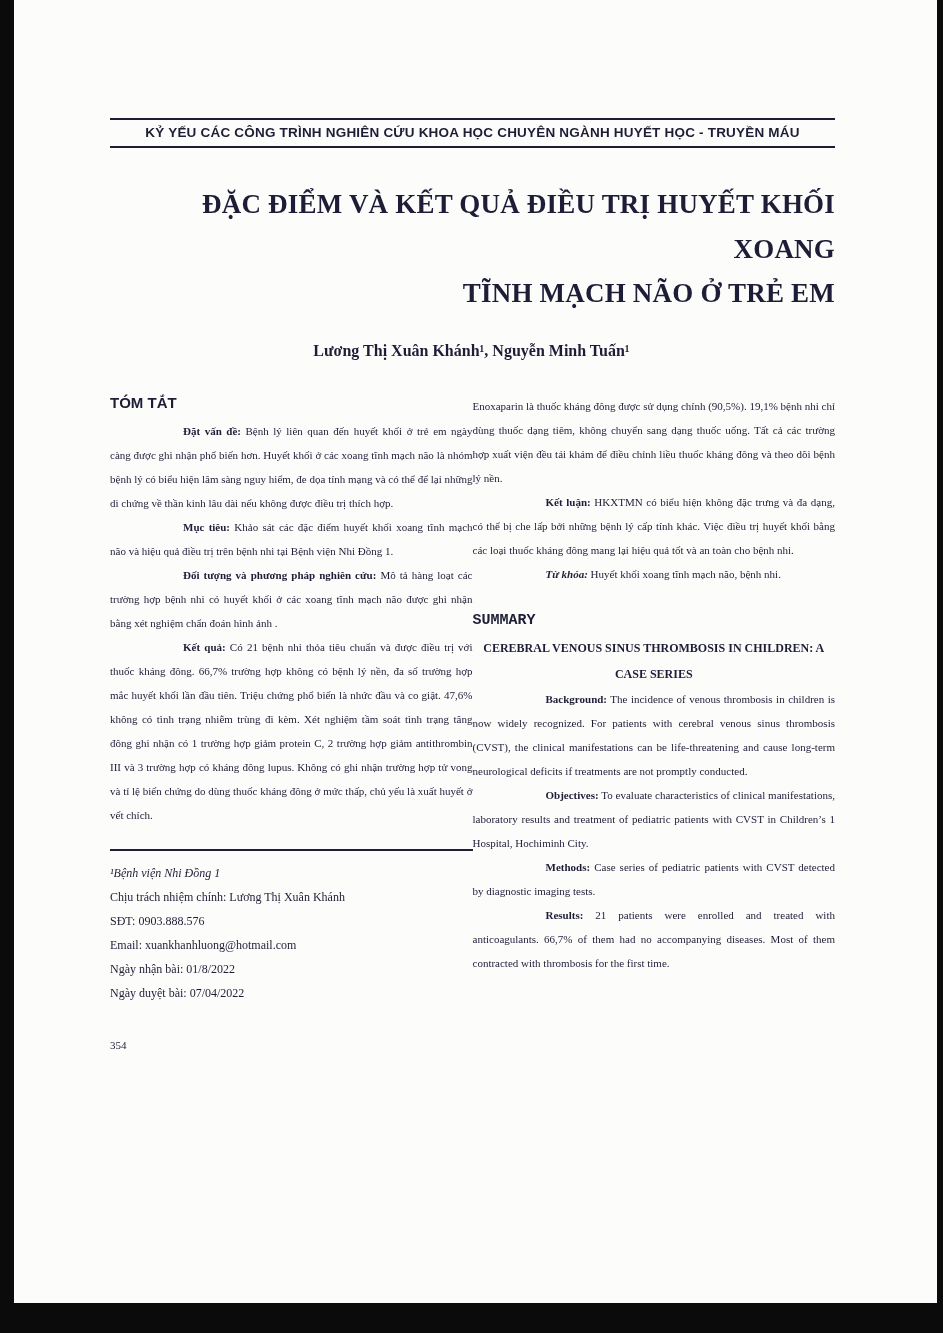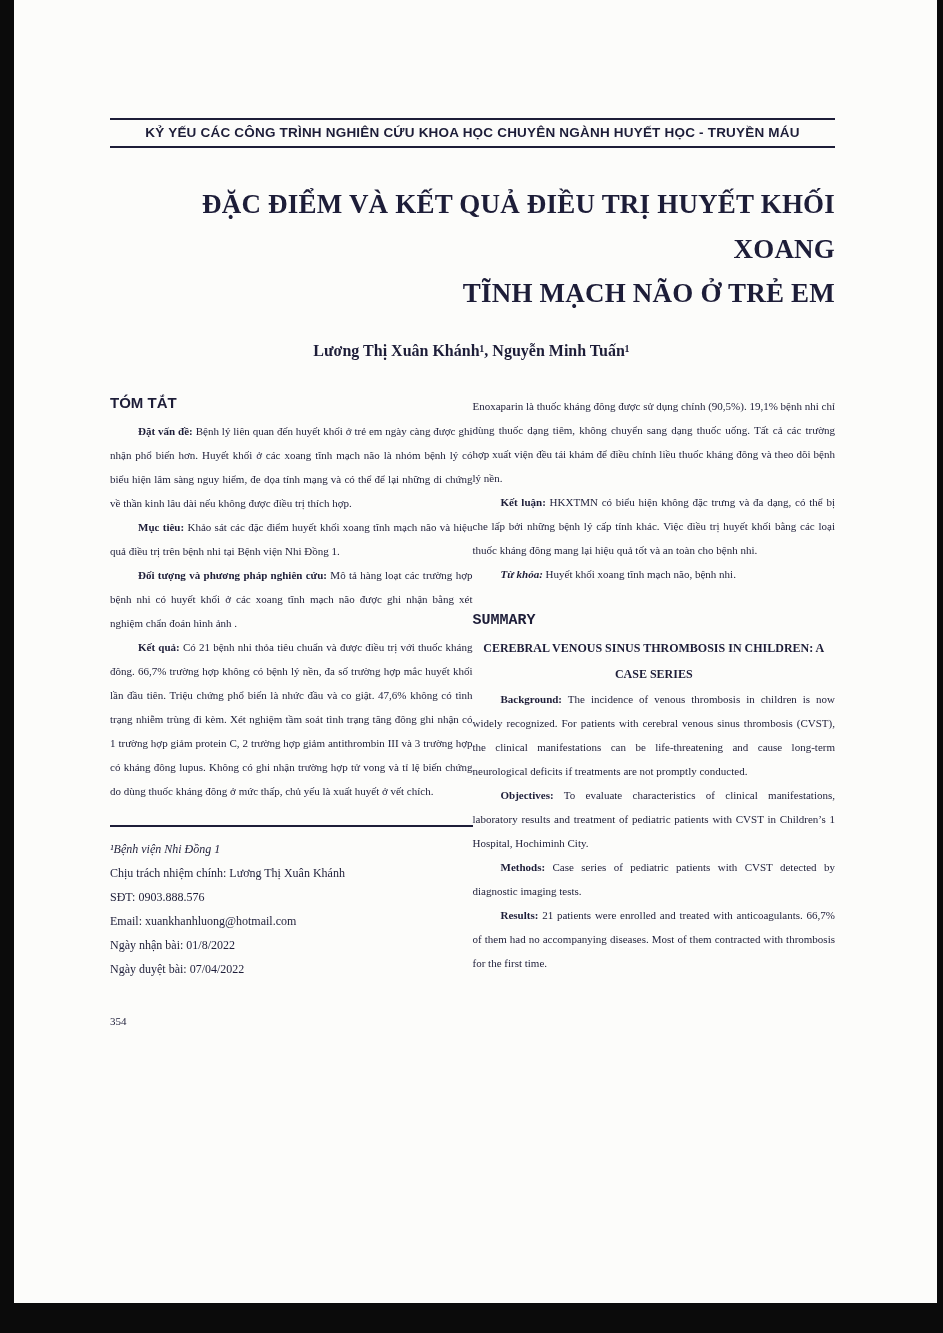--- a/index.html
+++ b/index.html
@@ -42,21 +42,21 @@
   }
   .col{flex:1 1 0;min-width:0;}
 
   .col p{
     margin:0;
     font-size:11px;
     line-height:24px;
     text-align:justify;
   }
   .indent{text-indent:28px;}
-  .lead{font-weight:bold;}
+  .lead{font-weight:bold;margin-left:45px;}
   .ital{font-style:italic;}
 
   .section-heading{
     font-family:"Liberation Sans", sans-serif;
     font-weight:bold;
     font-size:15px;
     margin:0 0 8px 0;
   }
   .summary-heading{
     font-family:Liberation Mono, monospace;

